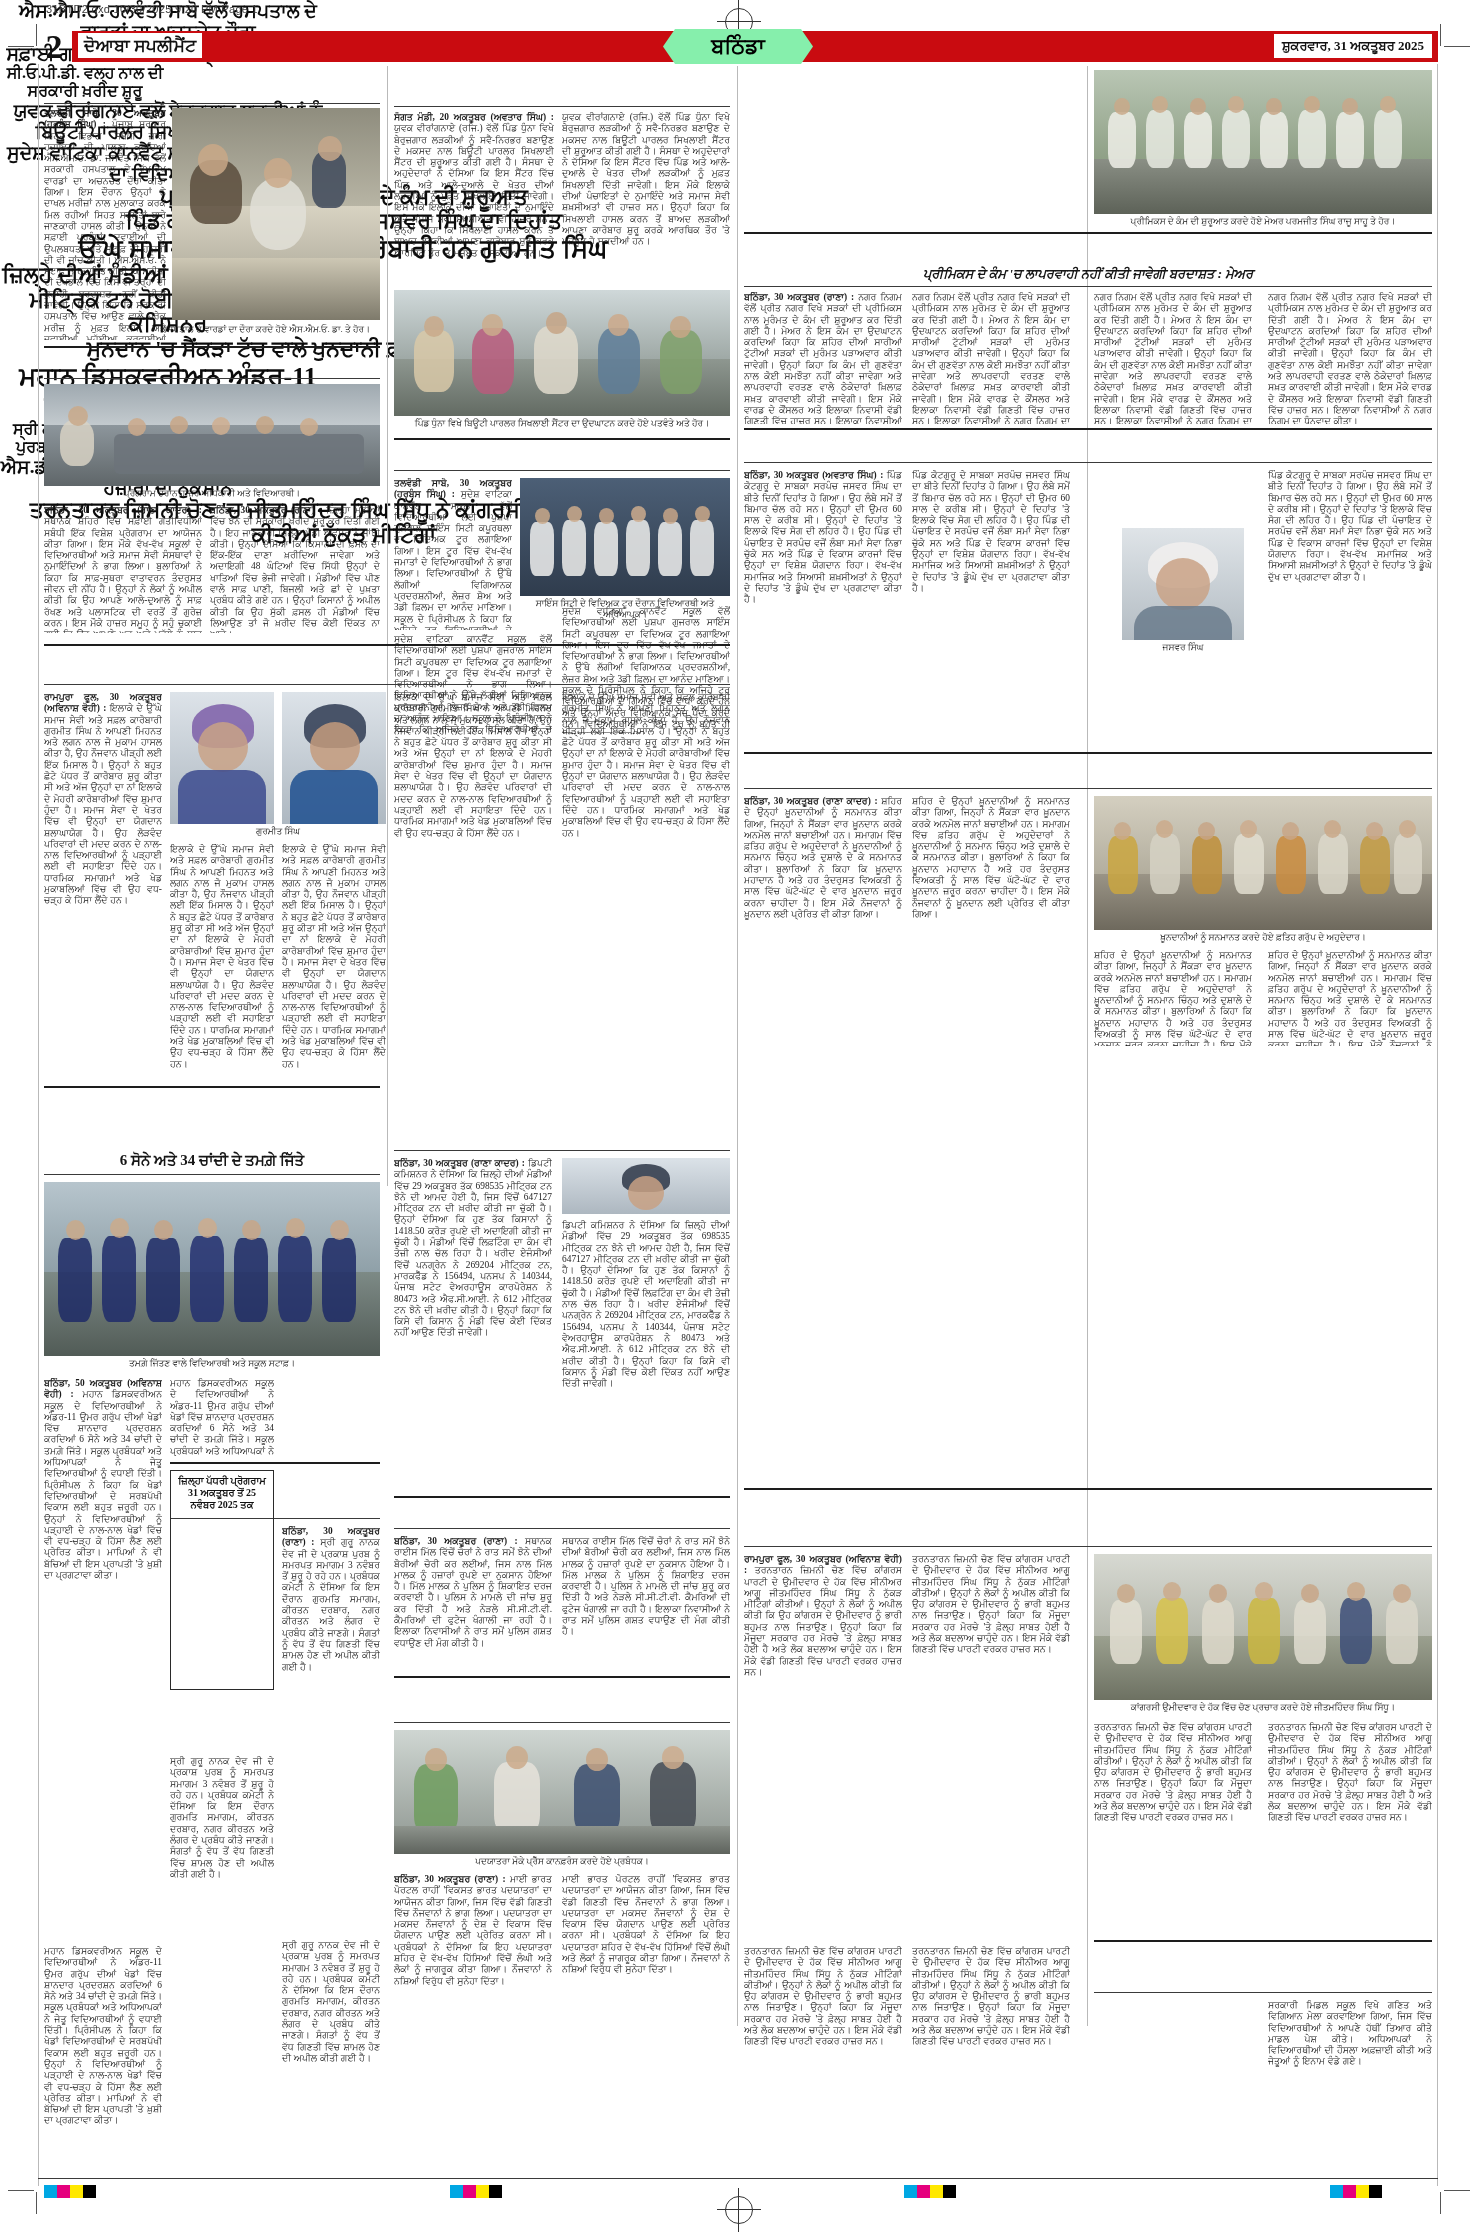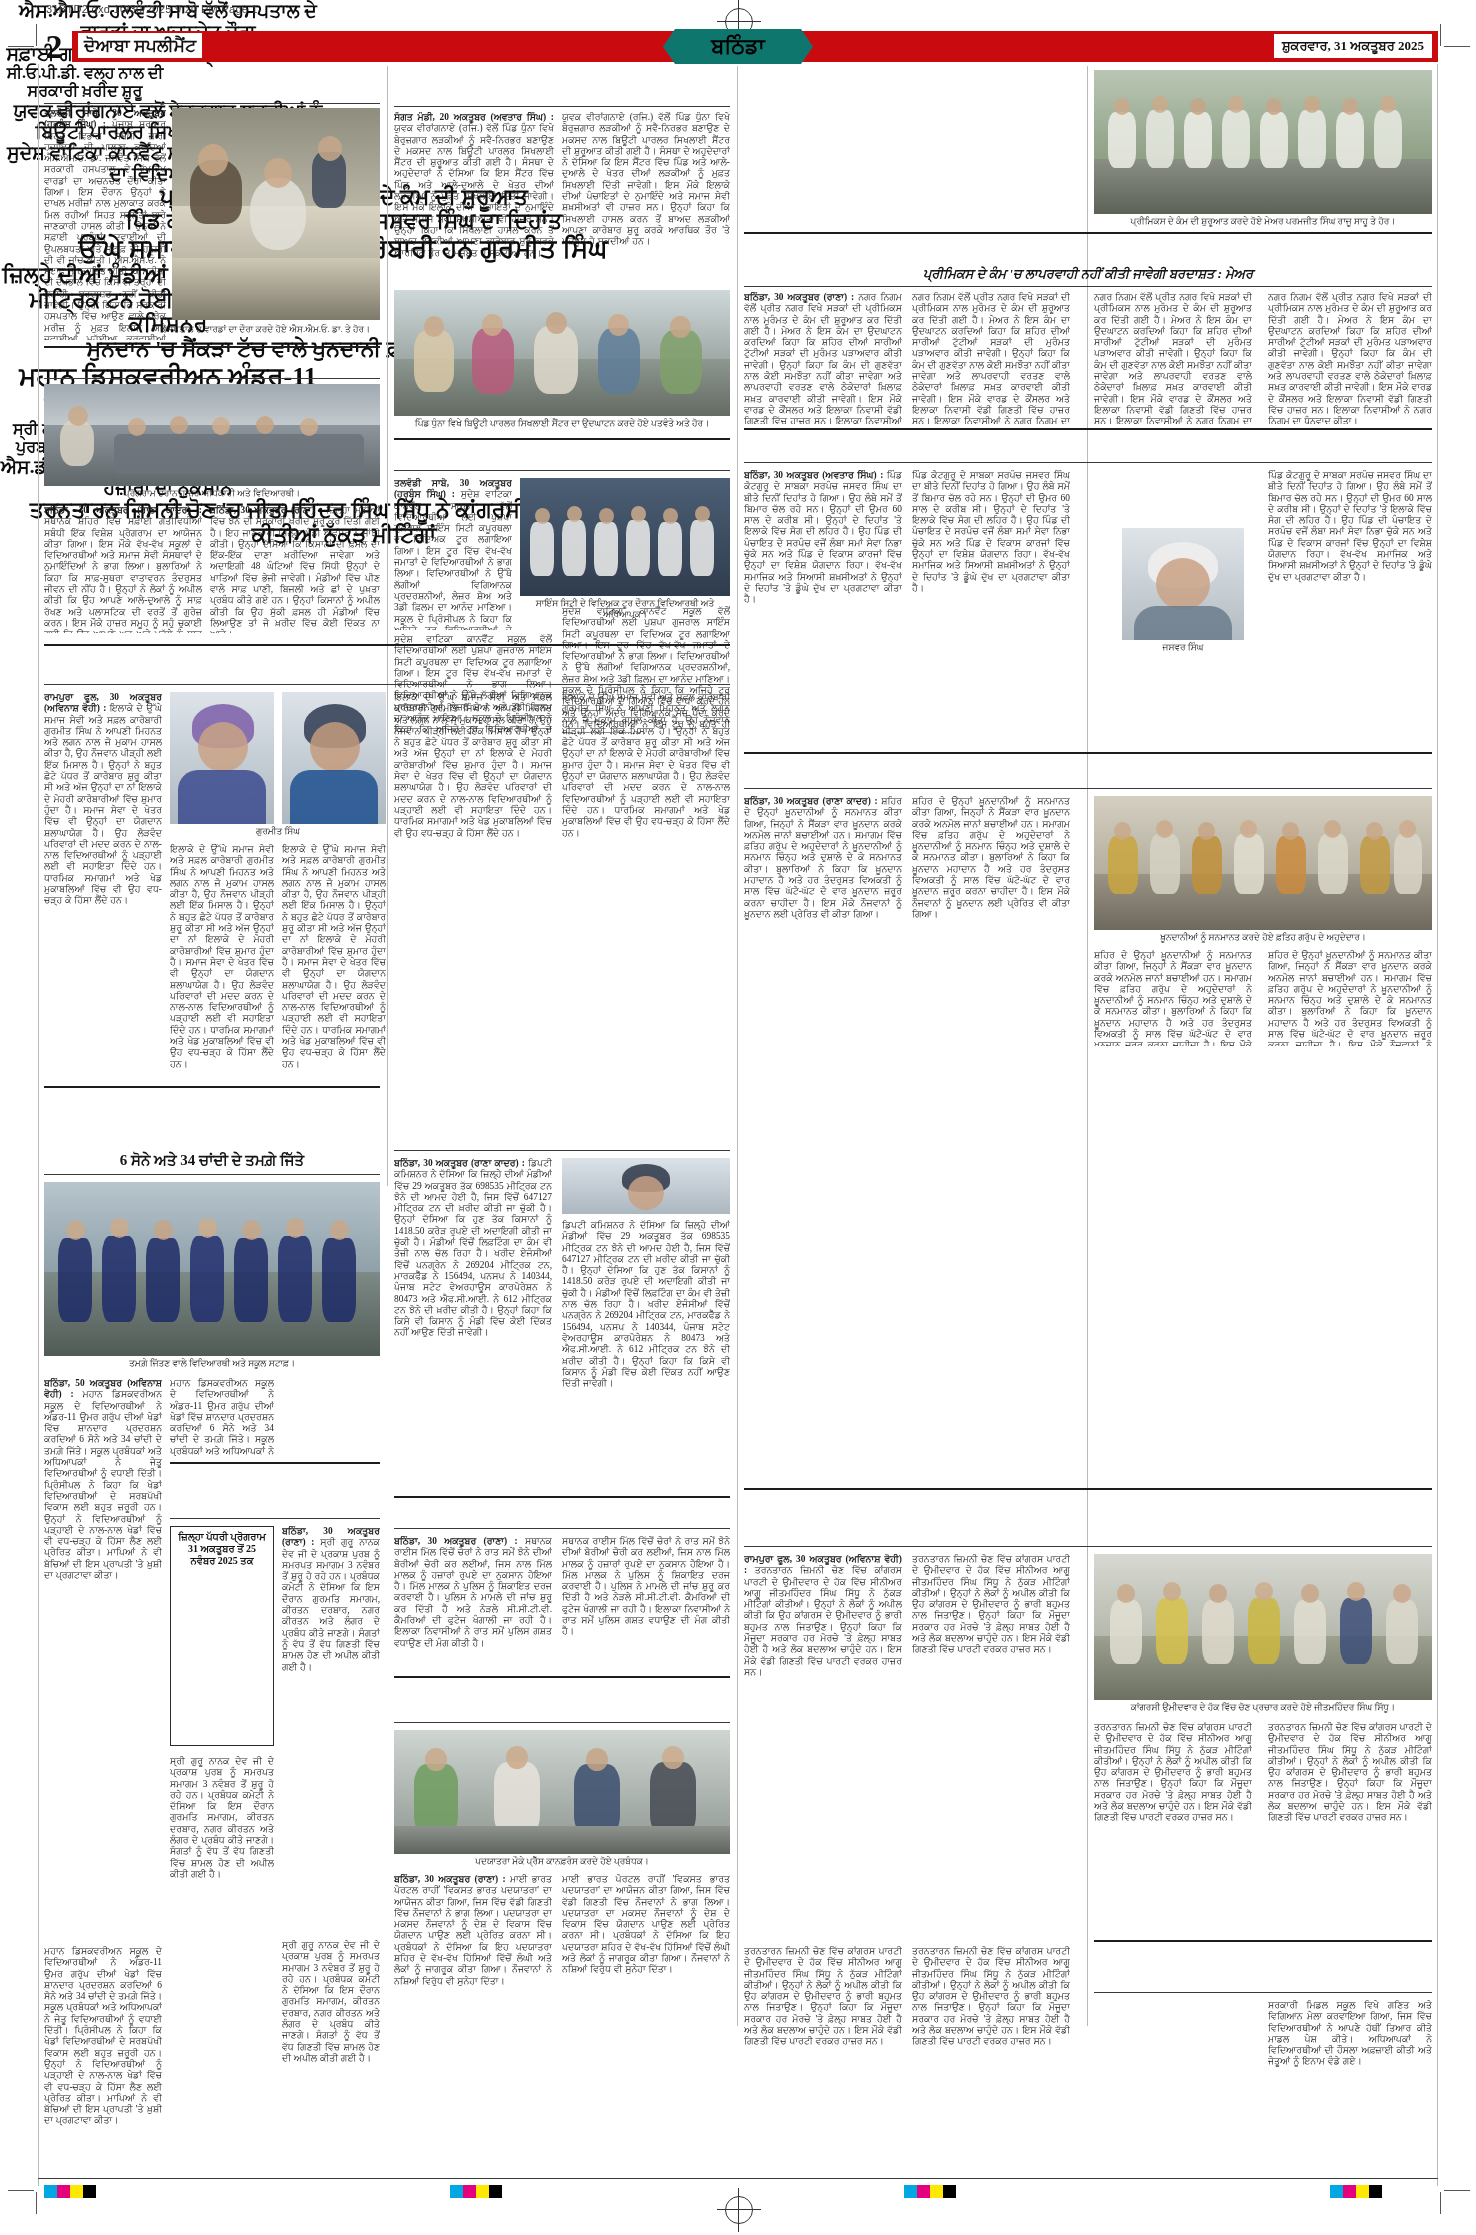--- a/index.html
+++ b/index.html
@@ -15,21 +15,21 @@
   .reg:before,.reg:after{content:"";position:absolute;background:#333;}
   .reg:before{left:-9px;top:12px;width:44px;height:1px;}
   .reg:after{top:-9px;left:12px;height:44px;width:1px;}
 
   
   .masthead{position:absolute;left:38px;top:31px;width:1400px;height:33px;}
   .mast-num{position:absolute;left:0;top:-2px;width:32px;text-align:center;font-family:"Liberation Serif",serif;font-weight:bold;font-size:34px;line-height:36px;color:#111;}
   .mast-bar{position:absolute;left:34px;top:0;right:0;height:31px;background:#c90b10;}
   .mast-left-label{position:absolute;left:40px;top:2px;height:25px;background:#fff;padding:0 6px;display:flex;align-items:center;}
   .mast-left-label span{font-size:17px;font-weight:bold;color:#111;letter-spacing:.2px;white-space:nowrap;}
-  .mast-center{position:absolute;left:50%;top:-2px;transform:translateX(-50%);width:150px;height:35px;background:#0f766e;display:flex;align-items:center;justify-content:center;
+  .mast-center{position:absolute;left:50%;top:-2px;transform:translateX(-50%);width:150px;height:35px;background:#86efac;display:flex;align-items:center;justify-content:center;
      clip-path:polygon(8% 0,92% 0,100% 50%,92% 100%,8% 100%,0 50%);}
   .mast-center span{font-size:21px;font-weight:bold;color:#000;}
   .mast-right{position:absolute;right:6px;top:3px;height:24px;background:#fff;padding:0 8px;display:flex;align-items:center;}
   .mast-right span{font-size:13px;font-weight:bold;color:#111;white-space:nowrap;}
   .vrule{position:absolute;width:1px;background:#b9b9b9;}
   .hrule{position:absolute;height:1px;background:#3a3a3a;}
   .thickrule{position:absolute;height:2px;background:#1d1d1d;}
 
   
   .hl{font-family:"Liberation Serif",serif;font-weight:bold;color:#0b0b0b;text-align:center;line-height:1.12;}
@@ -400,21 +400,21 @@
 
   <div class="thickrule" style="left:170px;top:1462px;width:210px;"></div>
   <div class="hl hl-sm" style="left:170px;top:1468px;width:210px;">ਸ੍ਰੀ ਗੁਰੂ ਨਾਨਕ ਦੇਵ ਜੀ ਪ੍ਰਕਾਸ਼ ਪੁਰਬ ਨੂੰ ਸਮਰਪਤ ਸਮਾਗਮ 3 ਤੋਂ</div>
   <div class="hrule" style="left:170px;top:1518px;width:210px;"></div>
 
   <div class="body" style="position:absolute;left:282px;top:1526px;width:98px;height:404px;">
     <b>ਬਠਿੰਡਾ, 30 ਅਕਤੂਬਰ (ਰਾਣਾ) :</b>
     <span>ਸ੍ਰੀ ਗੁਰੂ ਨਾਨਕ ਦੇਵ ਜੀ ਦੇ ਪ੍ਰਕਾਸ਼ ਪੁਰਬ ਨੂੰ ਸਮਰਪਤ ਸਮਾਗਮ 3 ਨਵੰਬਰ ਤੋਂ ਸ਼ੁਰੂ ਹੋ ਰਹੇ ਹਨ। ਪ੍ਰਬੰਧਕ ਕਮੇਟੀ ਨੇ ਦੱਸਿਆ ਕਿ ਇਸ ਦੌਰਾਨ ਗੁਰਮਤਿ ਸਮਾਗਮ, ਕੀਰਤਨ ਦਰਬਾਰ, ਨਗਰ ਕੀਰਤਨ ਅਤੇ ਲੰਗਰ ਦੇ ਪ੍ਰਬੰਧ ਕੀਤੇ ਜਾਣਗੇ। ਸੰਗਤਾਂ ਨੂੰ ਵੱਧ ਤੋਂ ਵੱਧ ਗਿਣਤੀ ਵਿੱਚ ਸ਼ਾਮਲ ਹੋਣ ਦੀ ਅਪੀਲ ਕੀਤੀ ਗਈ ਹੈ।</span>
   </div>
 
-  <div style="position:absolute;left:170px;top:1526px;width:104px;height:220px;border:1px solid #2a2a2a;padding:4px;box-sizing:border-box;">
+  <div style="position:absolute;left:170px;top:1470px;width:104px;height:220px;border:1px solid #2a2a2a;padding:4px;box-sizing:border-box;">
     <div style="font-size:10px;font-weight:bold;text-align:center;line-height:12px;color:#111;">ਜ਼ਿਲ੍ਹਾ ਪੱਧਰੀ ਪ੍ਰੋਗਰਾਮ 31 ਅਕਤੂਬਰ ਤੋਂ 25 ਨਵੰਬਰ 2025 ਤਕ</div>
   </div>
 
   <div class="thickrule" style="left:394px;top:1496px;width:336px;"></div>
   <div class="hl hl-md" style="left:394px;top:1502px;width:336px;">ਐਸ.ਡੀ.ਐਲ ਰਾਈਸ ਮਿੱਲ 'ਚੋਂ 50 ਰਾਤੀਂ ਝੋਨਾ ਚੋਰੀ, ਹਜ਼ਾਰਾਂ ਦਾ ਨੁਕਸਾਨ</div>
   <div class="hrule" style="left:394px;top:1528px;width:336px;"></div>
 
   <div class="body" style="position:absolute;left:394px;top:1536px;width:158px;height:126px;">
     <b>ਬਠਿੰਡਾ, 30 ਅਕਤੂਬਰ (ਰਾਣਾ) :</b>
     <span>ਸਥਾਨਕ ਰਾਈਸ ਮਿੱਲ ਵਿੱਚੋਂ ਚੋਰਾਂ ਨੇ ਰਾਤ ਸਮੇਂ ਝੋਨੇ ਦੀਆਂ ਬੋਰੀਆਂ ਚੋਰੀ ਕਰ ਲਈਆਂ, ਜਿਸ ਨਾਲ ਮਿੱਲ ਮਾਲਕ ਨੂੰ ਹਜ਼ਾਰਾਂ ਰੁਪਏ ਦਾ ਨੁਕਸਾਨ ਹੋਇਆ ਹੈ। ਮਿੱਲ ਮਾਲਕ ਨੇ ਪੁਲਿਸ ਨੂੰ ਸ਼ਿਕਾਇਤ ਦਰਜ ਕਰਵਾਈ ਹੈ। ਪੁਲਿਸ ਨੇ ਮਾਮਲੇ ਦੀ ਜਾਂਚ ਸ਼ੁਰੂ ਕਰ ਦਿੱਤੀ ਹੈ ਅਤੇ ਨੇੜਲੇ ਸੀ.ਸੀ.ਟੀ.ਵੀ. ਕੈਮਰਿਆਂ ਦੀ ਫੁਟੇਜ ਖੰਗਾਲੀ ਜਾ ਰਹੀ ਹੈ। ਇਲਾਕਾ ਨਿਵਾਸੀਆਂ ਨੇ ਰਾਤ ਸਮੇਂ ਪੁਲਿਸ ਗਸ਼ਤ ਵਧਾਉਣ ਦੀ ਮੰਗ ਕੀਤੀ ਹੈ।</span>

